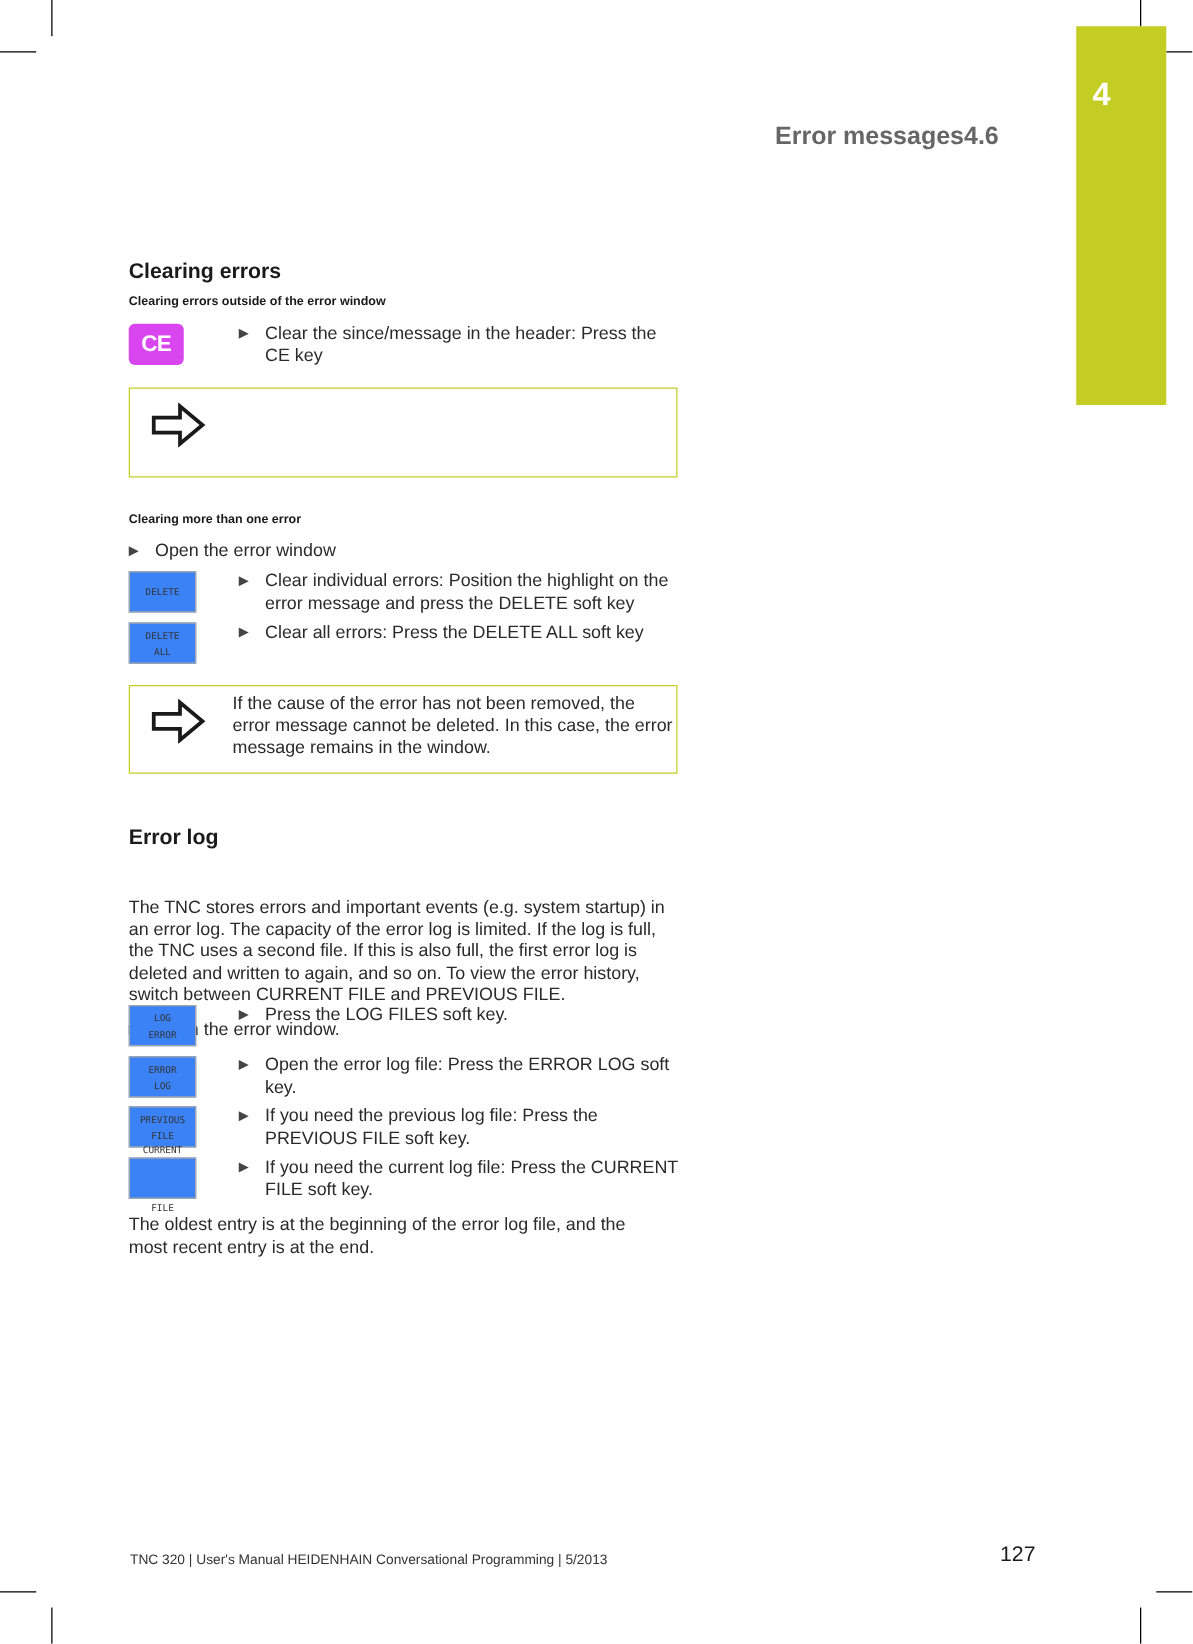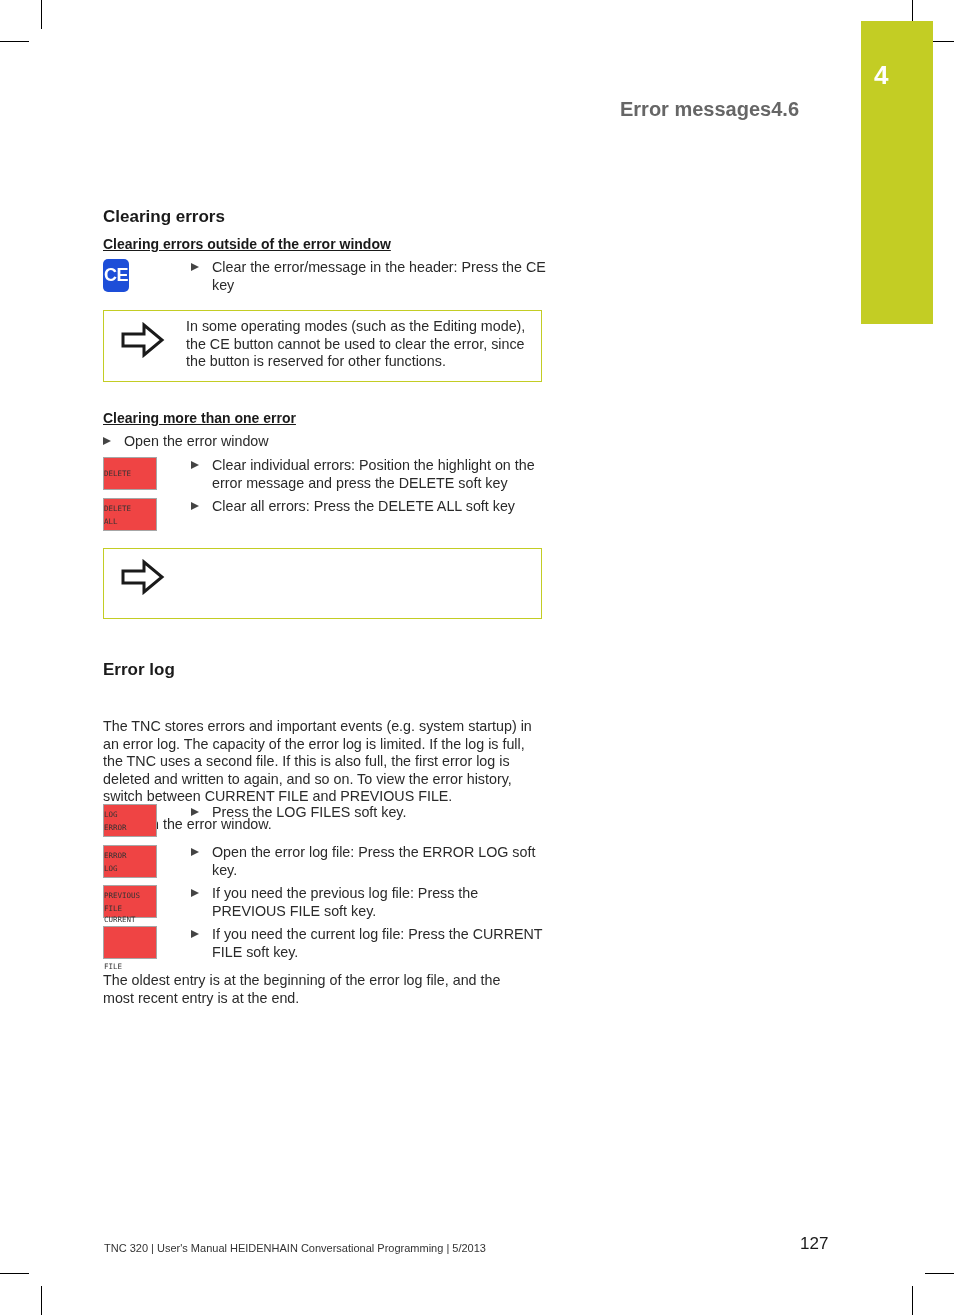--- a/index.html
+++ b/index.html
@@ -4,31 +4,31 @@
 <style>
   html, body { margin:0; padding:0; background:#ffffff; }
   body { width:954px; height:1315px; position:relative; overflow:hidden;
          font-family:"Liberation Sans", sans-serif; color:#1a1a1a; }
   .crop { position:absolute; background:#000; }
   .tab { position:absolute; left:861px; top:21px; width:72px; height:303px; background:#c3cd24; }
   .tab-num { position:absolute; left:874px; top:60px; font-size:26px; font-weight:bold; color:#fff; }
   .running-head { position:absolute; top:98px; left:620px; font-size:20px; font-weight:bold; color:#666; white-space:nowrap; }
   .running-head .num { }
   .h2 { position:absolute; left:103px; font-size:17px; font-weight:bold; color:#1a1a1a; }
-  .h3 { position:absolute; left:103px; font-size:14px; font-weight:bold; color:#1a1a1a;text-decoration:underline; }
+  .h3 { position:absolute; left:103px; font-size:10px; font-weight:bold; color:#1a1a1a; }
   .txt { position:absolute; font-size:14.3px; line-height:17.6px; color:#2a2a2a; }
   .bullet { position:absolute; font-size:14.3px; line-height:17.6px; color:#2a2a2a; }
   .bullet .tri { position:absolute; left:0; top:4px; width:0; height:0;
                  border-top:4.5px solid transparent; border-bottom:4.5px solid transparent; border-left:8px solid #444; }
   .bullet .btxt { display:block; padding-left:21px; }
-  .ce-key { position:absolute; left:103px; top:259px; width:26px; height:33px; background:#1d4ed8; border-radius:5px;
+  .ce-key { position:absolute; left:103px; top:259px; width:44px; height:33px; background:#d946ef; border-radius:5px;
             color:#fff; font-weight:bold; font-size:18px; line-height:33px; text-align:center; letter-spacing:-0.5px; }
-  .softkey { position:absolute; left:103px; width:54px; height:33px; background:#ef4444;
+  .softkey { position:absolute; left:103px; width:54px; height:33px; background:#3b82f6;
              border:1px solid #a6a6a6; box-sizing:border-box;
-             font-family:"DejaVu Sans Mono", monospace; font-size:7.5px; color:#333; 
+             font-family:"DejaVu Sans Mono", monospace; font-size:7.5px; color:#333; text-align:center;
              display:flex; flex-direction:column; justify-content:center; line-height:13px; }
   .note { position:absolute; left:103px; width:439px; border:1px solid #c3cd24; box-sizing:border-box; }
   .note .arrow { position:absolute; left:16px; }
   .note .ntxt { position:absolute; left:82px; font-size:14.3px; line-height:17.6px; color:#2a2a2a; width:355px; }
   .footer { position:absolute; top:1242px; left:104px; font-size:11px; color:#333; }
   .pageno { position:absolute; top:1234px; left:800px; font-size:17px; font-weight:normal; color:#1a1a1a; }
 </style>
 </head>
 <body>
 
@@ -47,28 +47,27 @@
 <div class="running-head">
   <span>Error messages</span><span class="num">4.6</span>
 </div>
 
 <div class="h2" style="top:207px;">Clearing errors</div>
 <div class="h3" style="top:236px;">Clearing errors outside of the error window</div>
 
 <div class="ce-key">CE</div>
 <div class="bullet" style="left:191px;top:259px;width:355px;">
   <span class="tri"></span>
-  <span class="btxt">Clear the error/message in the header: Press the CE key</span>
+  <span class="btxt">Clear the since/message in the header: Press the CE key</span>
 </div>
 
 <div class="note" style="top:310px;height:72px;">
   <svg class="arrow" style="top:11px;" width="46" height="36" viewBox="0 0 46 36">
     <path d="M3 12 L24 12 L24 3 L42 18 L24 33 L24 24 L3 24 Z" fill="#fff" stroke="#1a1a1a" stroke-width="3" stroke-linejoin="miter"></path>
   </svg>
-  <div class="ntxt" style="top:7px;">In some operating modes (such as the Editing mode), the CE button cannot be used to clear the error, since the button is reserved for other functions.</div>
 </div>
 
 <div class="h3" style="top:410px;">Clearing more than one error</div>
 <div class="bullet" style="left:103px;top:433px;width:440px;">
   <span class="tri"></span>
   <span class="btxt">Open the error window</span>
 </div>
 
 <div class="softkey" style="top:457px;">
   <span>DELETE</span>
@@ -84,20 +83,21 @@
 </div>
 <div class="bullet" style="left:191px;top:498px;width:355px;">
   <span class="tri"></span>
   <span class="btxt">Clear all errors: Press the DELETE ALL soft key</span>
 </div>
 
 <div class="note" style="top:548px;height:71px;">
   <svg class="arrow" style="top:10px;" width="46" height="36" viewBox="0 0 46 36">
     <path d="M3 12 L24 12 L24 3 L42 18 L24 33 L24 24 L3 24 Z" fill="#fff" stroke="#1a1a1a" stroke-width="3" stroke-linejoin="miter"></path>
   </svg>
+  <div class="ntxt" style="top:6px;">If the cause of the error has not been removed, the error message cannot be deleted. In this case, the error message remains in the window.</div>
 </div>
 
 <div class="h2" style="top:660px;">Error log</div>
 <div class="txt" style="left:103px;top:686px;width:442px;margin-top:32px;">The TNC stores errors and important events (e.g. system startup) in an error log. The capacity of the error log is limited. If the log is full, the TNC uses a second file. If this is also full, the first error log is deleted and written to again, and so on. To view the error history, switch between CURRENT FILE and PREVIOUS FILE.</div>
 
 <div class="bullet" style="left:103px;top:816px;width:440px;">
   <span class="tri"></span>
   <span class="btxt">Open the error window.</span>
 </div>
 

